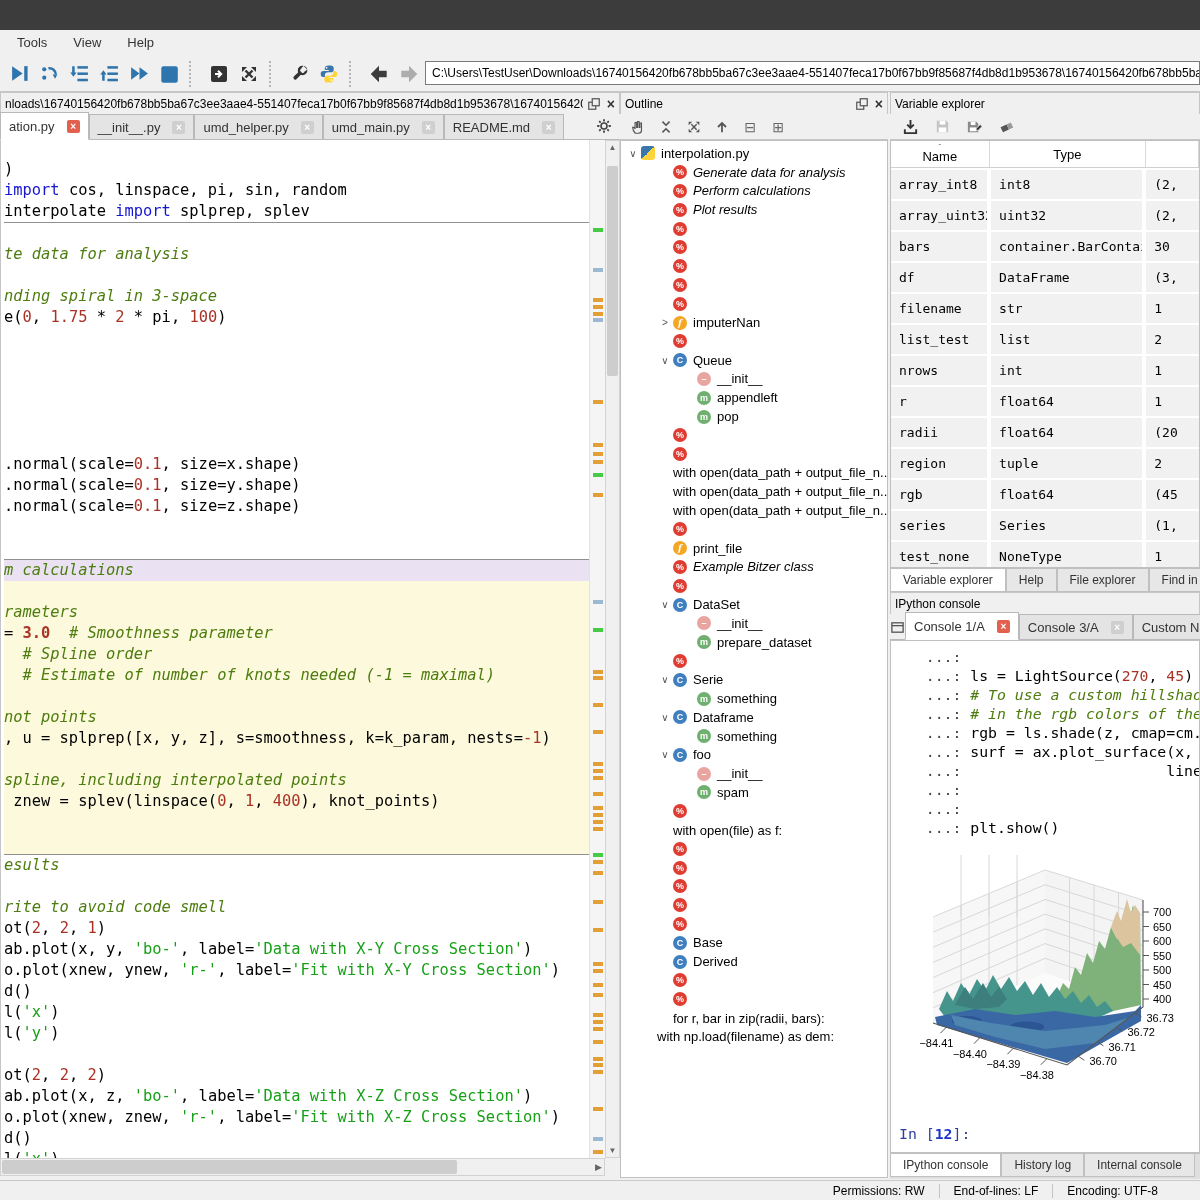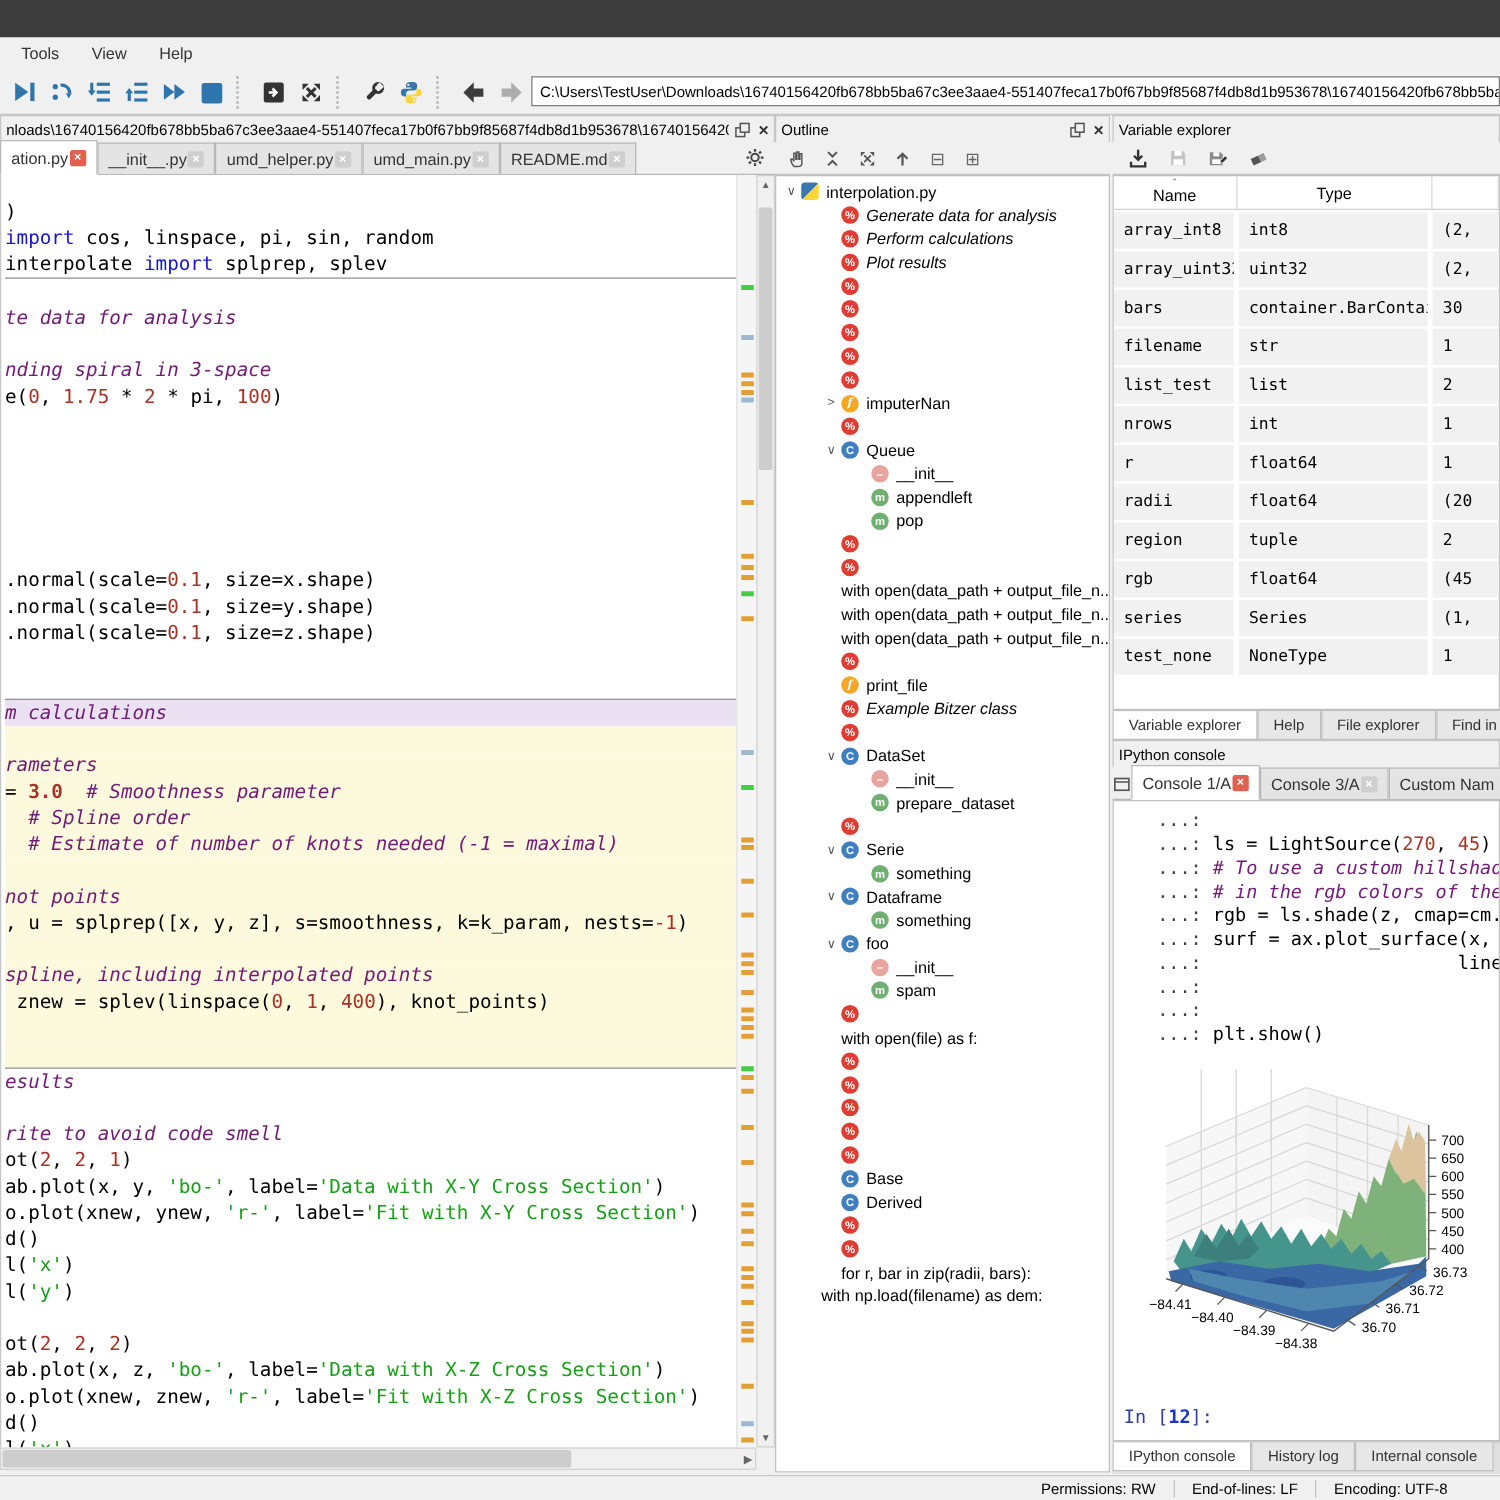--- a/index.html
+++ b/index.html
@@ -15,37 +15,37 @@
   #toolbar{left:0;top:56px;width:1200px;height:36px;background:#f0f0f0;border-bottom:1px solid #c6c6c6;display:flex;align-items:center;box-sizing:border-box;padding-left:4px}
   .tbtn{width:28px;height:28px;display:flex;align-items:center;justify-content:center;margin:0 1px}
   .handle{width:6px;height:26px;border-left:2px dotted #b5b5b5;margin:0 7px 0 5px}
   #address-bar{left:425px;top:61px;width:775px;height:24px;border:1px solid #7a7a7a;background:#fff;font-size:12px;padding:0 0 0 6px;box-sizing:border-box;font-family:"Liberation Sans",sans-serif;white-space:nowrap;overflow:hidden}
 
   
   .pane-header{height:22px;background:#f0f0f0;border:1px solid #c6c6c6;border-bottom:none;font-size:12px;display:flex;align-items:center;padding:0 4px;box-sizing:border-box;white-space:nowrap;overflow:hidden}
   .pane-header .ph-text{flex:1;overflow:hidden;white-space:nowrap}
   .ph-icons{display:flex;align-items:center;gap:6px;margin-left:4px}
   .tabbar{height:26px;background:#f0f0f0;display:flex;align-items:flex-end;box-sizing:border-box;border-bottom:1px solid #b9b9b9}
-  .tab{height:24px;display:flex;align-items:center;gap:1px;padding:0 8px;font-size:13px;border:1px solid #b9b9b9;border-bottom:none;background:#e4e4e4;color:#333;white-space:nowrap}
+  .tab{height:24px;display:flex;align-items:center;gap:12px;padding:0 8px;font-size:13px;border:1px solid #b9b9b9;border-bottom:none;background:#e4e4e4;color:#333;white-space:nowrap}
   .tab.active{background:#fff;height:26px;margin-bottom:-1px;border-bottom:1px solid #fff}
   .closebox{width:13px;height:13px;border-radius:2px;background:#cfcfcf;color:#fff;font-size:10px;line-height:13px;text-align:center;font-weight:bold}
   .closebox.red{background:#e2604e}
 
   
   #editor-pane{left:0;top:92px;width:620px;height:1088px}
   #editor-header{position:absolute;left:0;top:0;width:620px}
   #editor-tabs{position:absolute;left:0;top:22px;width:620px}
   #code-area{position:absolute;left:0;top:48px;width:589px;height:1018px;background:#fff;overflow:hidden;border-left:1px solid #c6c6c6}
   #code-lines{padding:19px 0 0 3px;font-size:15.4px;line-height:21px;white-space:pre}
   .cl{height:21px}
   .cl.sep{border-top:1px solid #909090}
   .cl.head{background:#eae1f2;border-top:1px solid #909090}
   .cl.cell{background:#fcf9dc}
   .seg-t{color:#000}.seg-k{color:#1515d0}.seg-n{color:#a93226}.seg-nb{color:#a93226;font-weight:bold}
-  .seg-s{color:#17a017}.seg-c{color:#701a75;font-style:italic}
+  .seg-s{color:#17a017}.seg-c{color:#4d7c0f;font-style:italic}
   #scrollflag{position:absolute;left:589px;top:48px;width:16px;height:1018px;background:#f5f5f5;border-left:1px solid #e2e2e2}
   .mark{position:absolute;left:3px;width:10px;height:4px}
   #vscroll{position:absolute;left:605px;top:48px;width:15px;height:1018px;background:#f0f0f0;border:1px solid #d2d2d2;box-sizing:border-box}
   #vthumb{position:absolute;left:1px;top:25px;width:11px;height:210px;background:#cdcdcd;border-radius:2px}
   .sb-arrow{position:absolute;left:0;width:13px;text-align:center;font-size:8px;color:#666}
   #hscroll{position:absolute;left:0;top:1066px;width:605px;height:18px;background:#f0f0f0;border:1px solid #d2d2d2;box-sizing:border-box}
   #hthumb{position:absolute;left:1px;top:1px;width:455px;height:14px;background:#cdcdcd;border-radius:2px}
   #hscroll .right-arrow{position:absolute;right:2px;top:3px;font-size:9px;color:#666}
 
   
@@ -624,20 +624,25 @@
       <div class="vcell c-name">array_uint32</div>
       <div class="vcell c-type">uint32</div>
       <div class="vcell c-size">(2,</div>
     </div>
     <div class="vrow">
       <div class="vcell c-name">bars</div>
       <div class="vcell c-type">container.BarContainer</div>
       <div class="vcell c-size">30</div>
     </div>
     <div class="vrow">
+      <div class="vcell c-name">df</div>
+      <div class="vcell c-type">DataFrame</div>
+      <div class="vcell c-size">(3,</div>
+    </div>
+    <div class="vrow">
       <div class="vcell c-name">filename</div>
       <div class="vcell c-type">str</div>
       <div class="vcell c-size">1</div>
     </div>
     <div class="vrow">
       <div class="vcell c-name">list_test</div>
       <div class="vcell c-type">list</div>
       <div class="vcell c-size">2</div>
     </div>
     <div class="vrow">

